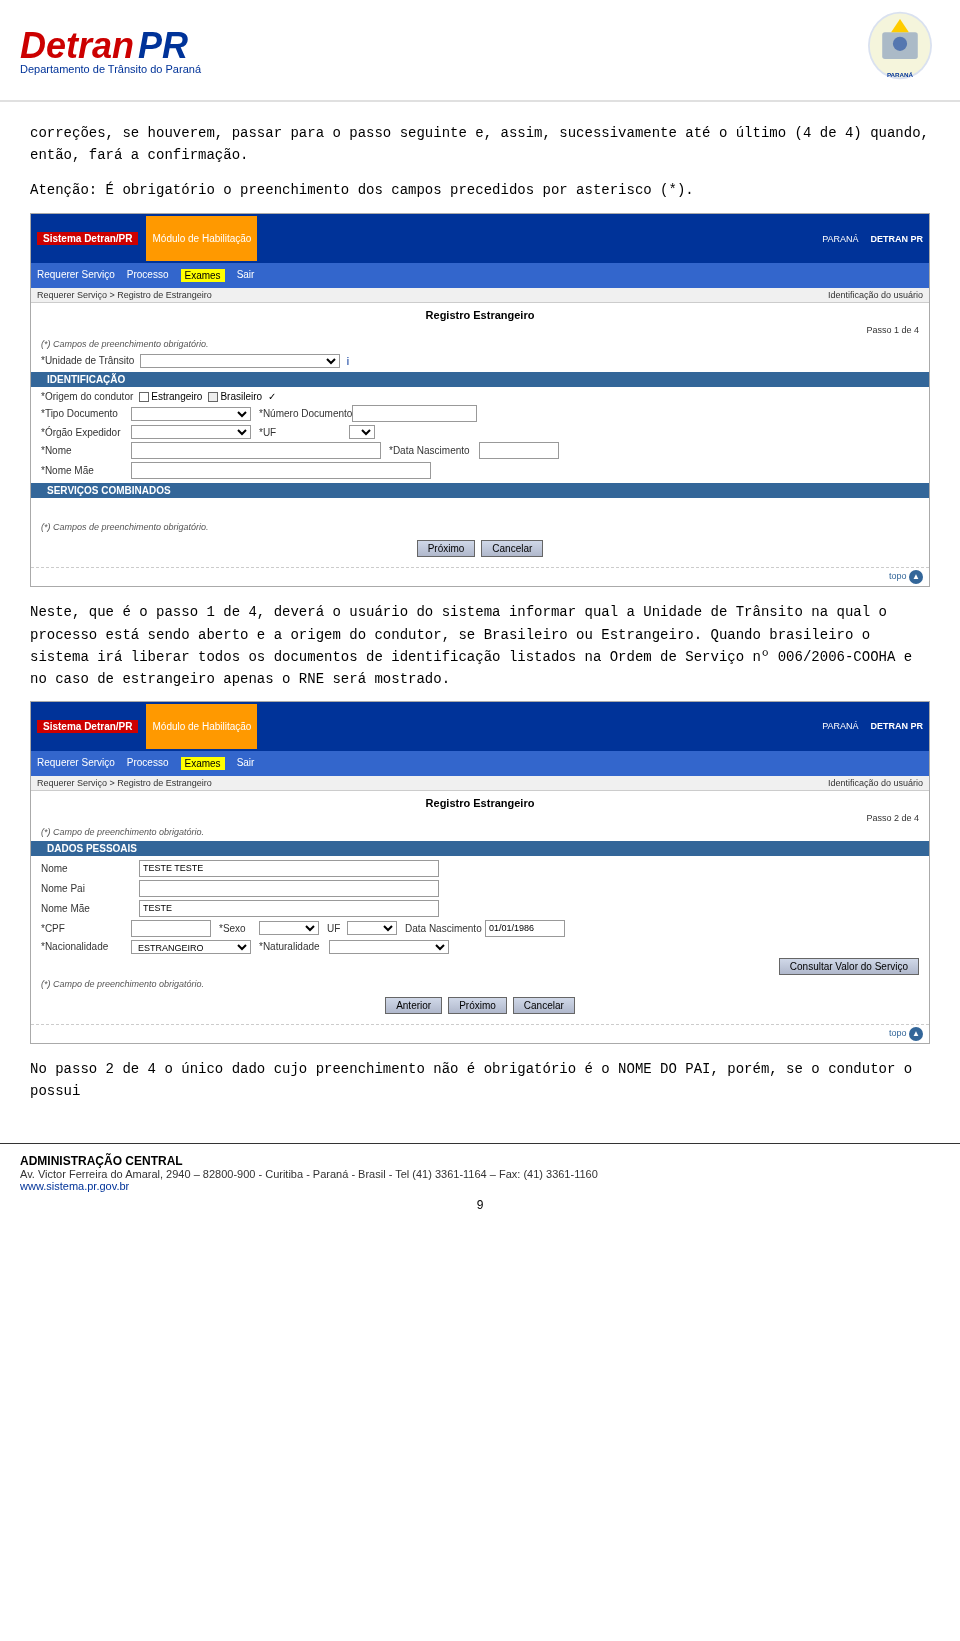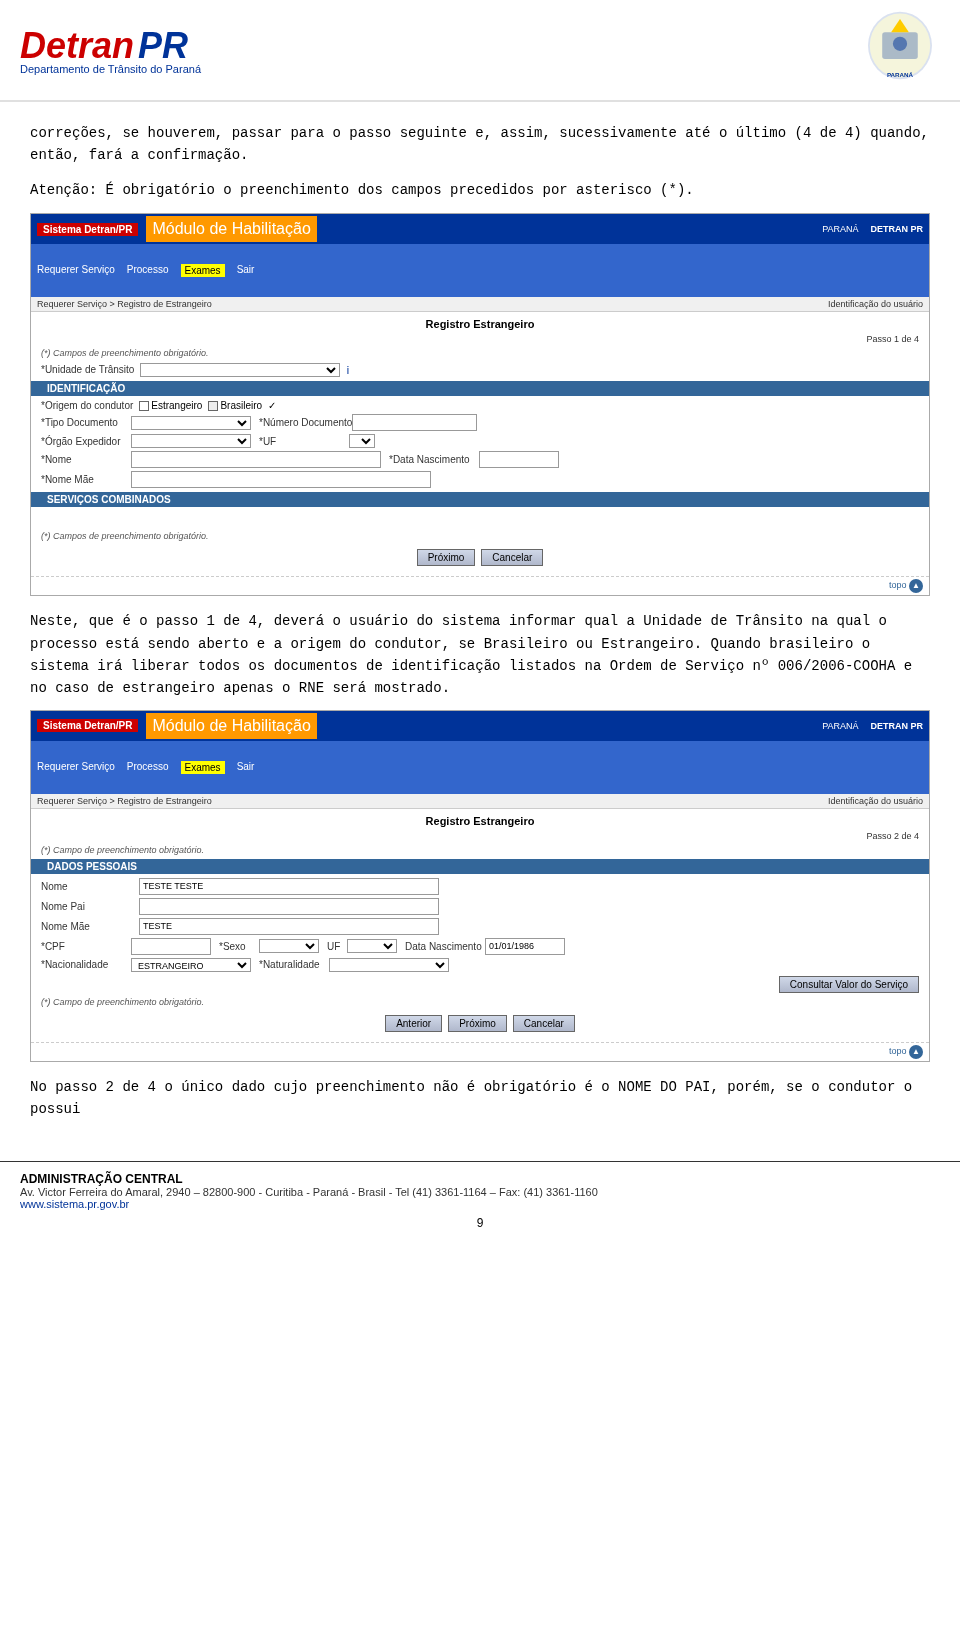--- a/index.html
+++ b/index.html
@@ -87,27 +87,27 @@
     .sys-topbar .sys-title {
       background: #cc0000;
       color: #fff;
       padding: 1px 6px;
       font-weight: bold;
       font-size: 10px;
     }
     .sys-topbar .sys-module {
       background: #ff9900;
       color: #fff;
-      padding: 4px 6px;
-      font-size: 16px;
+      padding: 17px 6px;
+      font-size: 10px;
     }
     .sys-nav {
       background: #3366cc;
       display: flex;
-      padding: 20px 6px;
+      padding: 6px 6px;
       gap: 12px;
     }
     .sys-nav span {
       color: #fff;
       font-size: 10px;
       cursor: pointer;
     }
     .sys-breadcrumb {
       display: flex;
       justify-content: space-between;

